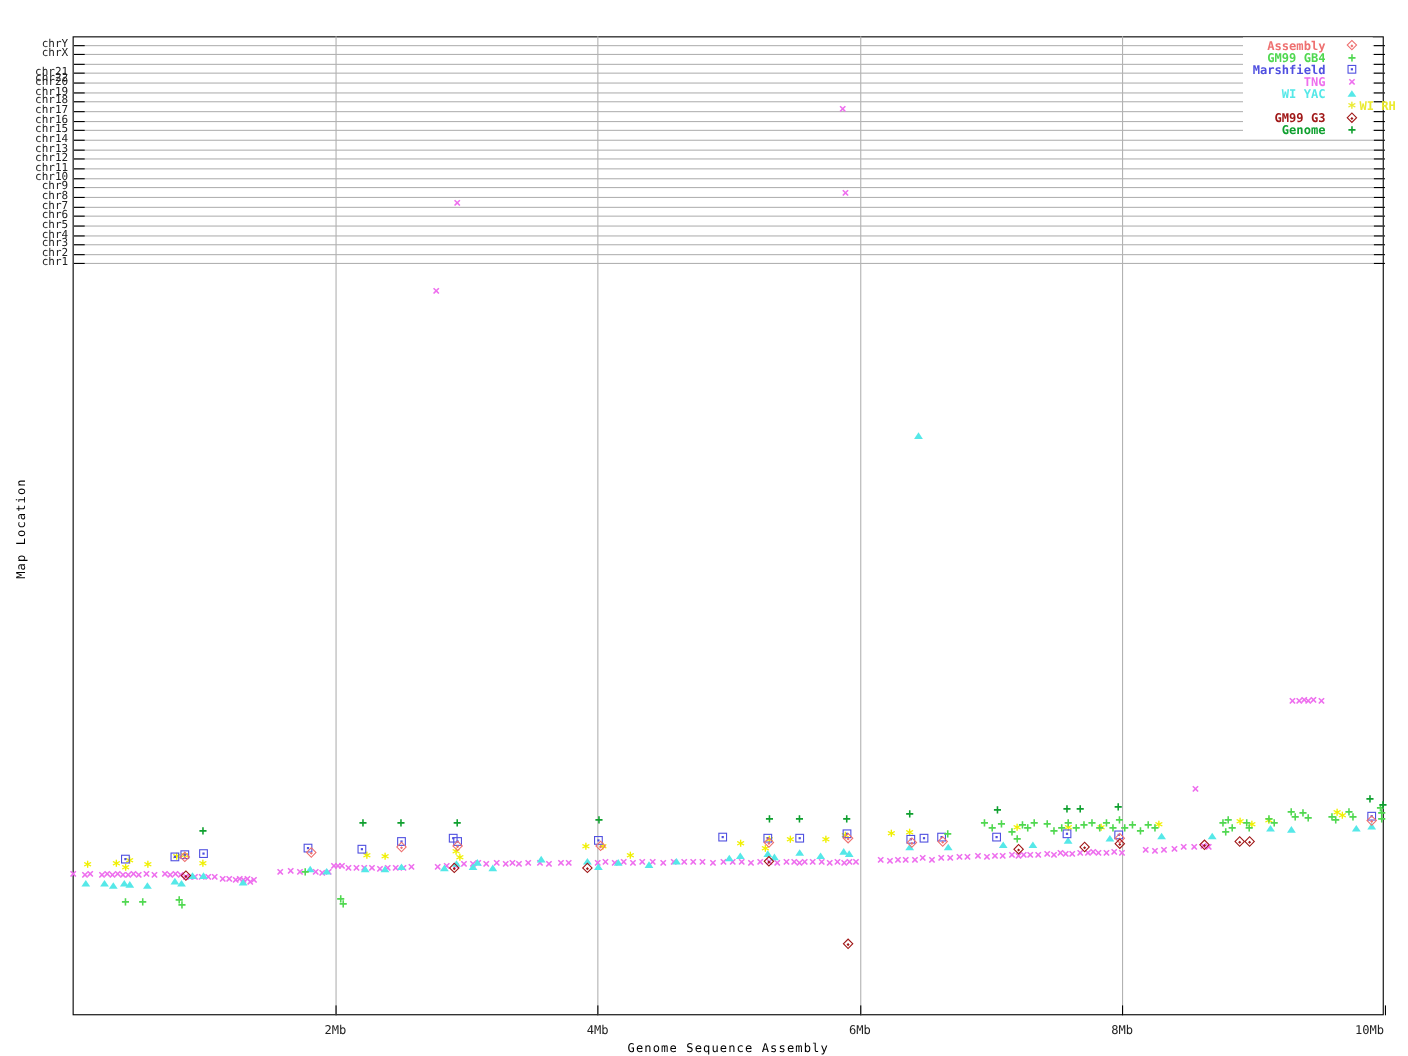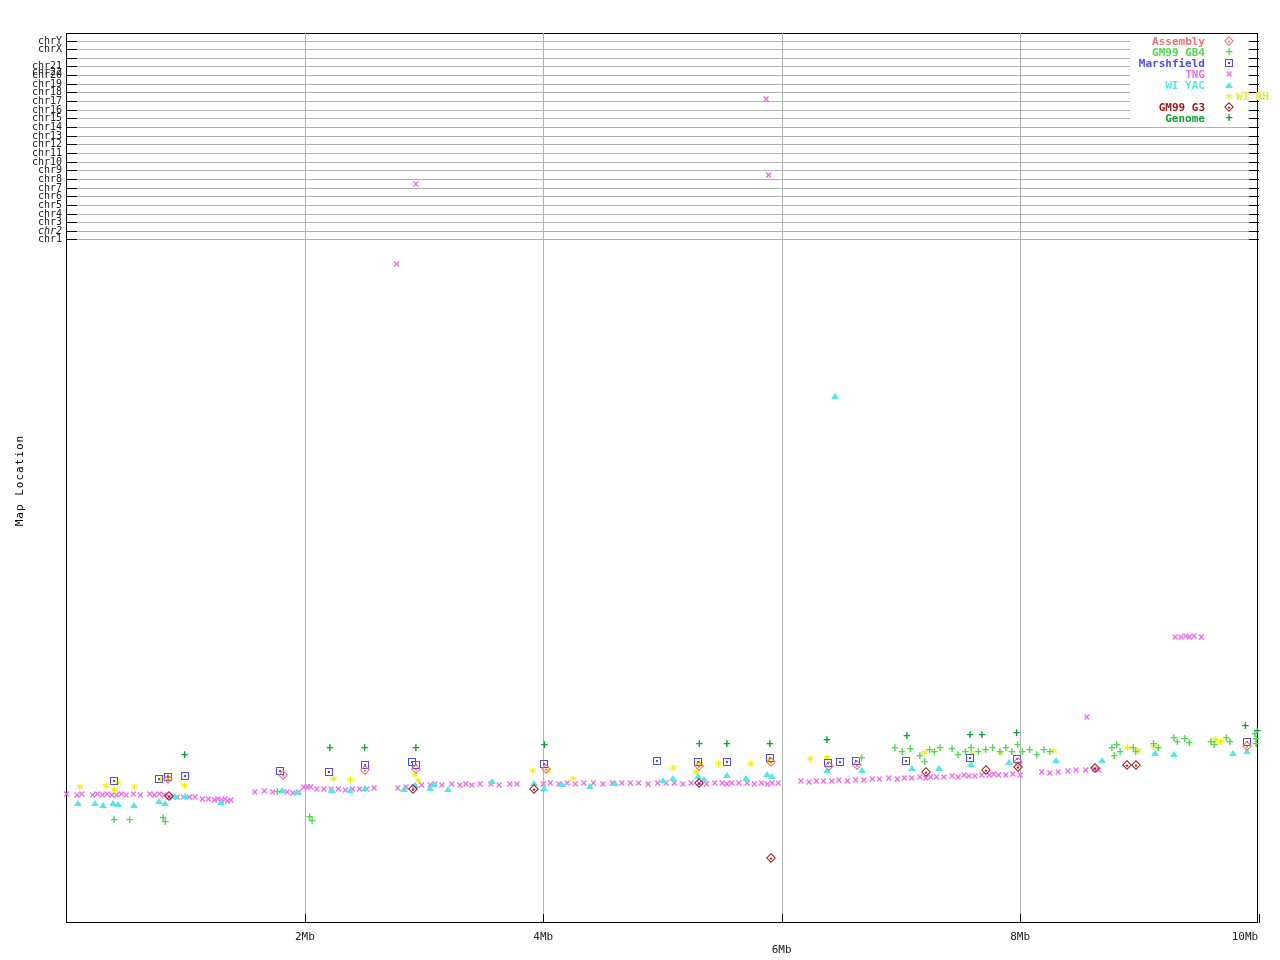--- a/index.html
+++ b/index.html
@@ -28,20 +28,21 @@
   .s-square-dot{width:6px;height:6px;border:1px solid;box-sizing:content-box;}
   .s-square-dot::after,.s-diamond-dot::after{content:"";position:absolute;left:50%;top:50%;width:2px;height:2px;
       margin:-1px 0 0 -1px;background:currentColor;}
   .s-diamond-dot{width:5px;height:5px;border:1px solid;transform:translate(-50%,-50%) rotate(45deg);}
 </style>
 </head>
 <body>
 
 <div id="canvas">
   <div id="plot-border"></div>
+  <div class="xlabel">Genome Sequence Assembly</div>
   <div class="ylabel">Map Location</div>
   <div id="layer" class="abs" style="left:0;top:0;width:1280px;height:960px;">
       <div class="chr-line" style="left: 66.5px; top: 40.5px; width: 1192px;"></div>
       <div class="tick-stub" style="left: 66.5px; top: 40.5px; width: 10px; height: 1px;"></div>
       <div class="tick-stub" style="left: 1248.5px; top: 40.5px; width: 10px; height: 1px;"></div>
       <div class="chr-label" style="top: 35.5px;">chrY</div>
       <div class="chr-line" style="left: 66.5px; top: 49.152px; width: 1192px;"></div>
       <div class="tick-stub" style="left: 66.5px; top: 49.152px; width: 10px; height: 1px;"></div>
       <div class="tick-stub" style="left: 1248.5px; top: 49.152px; width: 10px; height: 1px;"></div>
       <div class="chr-label" style="top: 44.152px;">chrX</div>
@@ -121,34 +122,34 @@
       <div class="tick-stub" style="left: 66.5px; top: 213.54px; width: 10px; height: 1px;"></div>
       <div class="tick-stub" style="left: 1248.5px; top: 213.54px; width: 10px; height: 1px;"></div>
       <div class="chr-label" style="top: 208.54px;">chr4</div>
       <div class="chr-line" style="left: 66.5px; top: 222.192px; width: 1192px;"></div>
       <div class="tick-stub" style="left: 66.5px; top: 222.192px; width: 10px; height: 1px;"></div>
       <div class="tick-stub" style="left: 1248.5px; top: 222.192px; width: 10px; height: 1px;"></div>
       <div class="chr-label" style="top: 217.192px;">chr3</div>
       <div class="chr-line" style="left: 66.5px; top: 230.844px; width: 1192px;"></div>
       <div class="tick-stub" style="left: 66.5px; top: 230.844px; width: 10px; height: 1px;"></div>
       <div class="tick-stub" style="left: 1248.5px; top: 230.844px; width: 10px; height: 1px;"></div>
-      <div class="chr-label" style="top: 225.844px; font-style: italic;">chr2</div>
+      <div class="chr-label" style="top: 225.844px;">chr2</div>
       <div class="chr-line" style="left: 66.5px; top: 239.496px; width: 1192px;"></div>
       <div class="tick-stub" style="left: 66.5px; top: 239.496px; width: 10px; height: 1px;"></div>
       <div class="tick-stub" style="left: 1248.5px; top: 239.496px; width: 10px; height: 1px;"></div>
       <div class="chr-label" style="top: 234.496px;">chr1</div>
       <div class="vgrid" style="left: 304.9px; top: 33px; height: 890px;"></div>
       <div class="tick-stub" style="left: 304.9px; top: 914px; width: 1px; height: 9px;"></div>
       <div class="xtick-label" style="left: 274.9px; top: 930px;">2Mb</div>
       <div class="vgrid" style="left: 543.3px; top: 33px; height: 890px;"></div>
       <div class="tick-stub" style="left: 543.3px; top: 914px; width: 1px; height: 9px;"></div>
       <div class="xtick-label" style="left: 513.3px; top: 930px;">4Mb</div>
       <div class="vgrid" style="left: 781.7px; top: 33px; height: 890px;"></div>
       <div class="tick-stub" style="left: 781.7px; top: 914px; width: 1px; height: 9px;"></div>
-      <div class="xtick-label" style="left: 751.7px; top: 930px; margin-top: 13px;">6Mb</div>
+      <div class="xtick-label" style="left: 751.7px; top: 930px;">6Mb</div>
       <div class="vgrid" style="left: 1020.1px; top: 33px; height: 890px;"></div>
       <div class="tick-stub" style="left: 1020.1px; top: 914px; width: 1px; height: 9px;"></div>
       <div class="xtick-label" style="left: 990.1px; top: 930px;">8Mb</div>
       <div class="tick-stub" style="left: 1258.5px; top: 914px; width: 1px; height: 9px;"></div>
       <div class="xtick-label" style="left: 1215px; top: 930px;">10Mb</div>
       <div class="pt glyph s-x low" style="color: rgb(238, 111, 238); left: 66.5px; top: 794px;">×</div>
       <div class="pt glyph s-x low" style="color: rgb(238, 111, 238); left: 77.228px; top: 795px;">×</div>
       <div class="pt glyph s-x low" style="color: rgb(238, 111, 238); left: 81.996px; top: 794px;">×</div>
       <div class="pt glyph s-x low" style="color: rgb(238, 111, 238); left: 92.724px; top: 795px;">×</div>
       <div class="pt glyph s-x low" style="color: rgb(238, 111, 238); left: 97.492px; top: 794px;">×</div>

